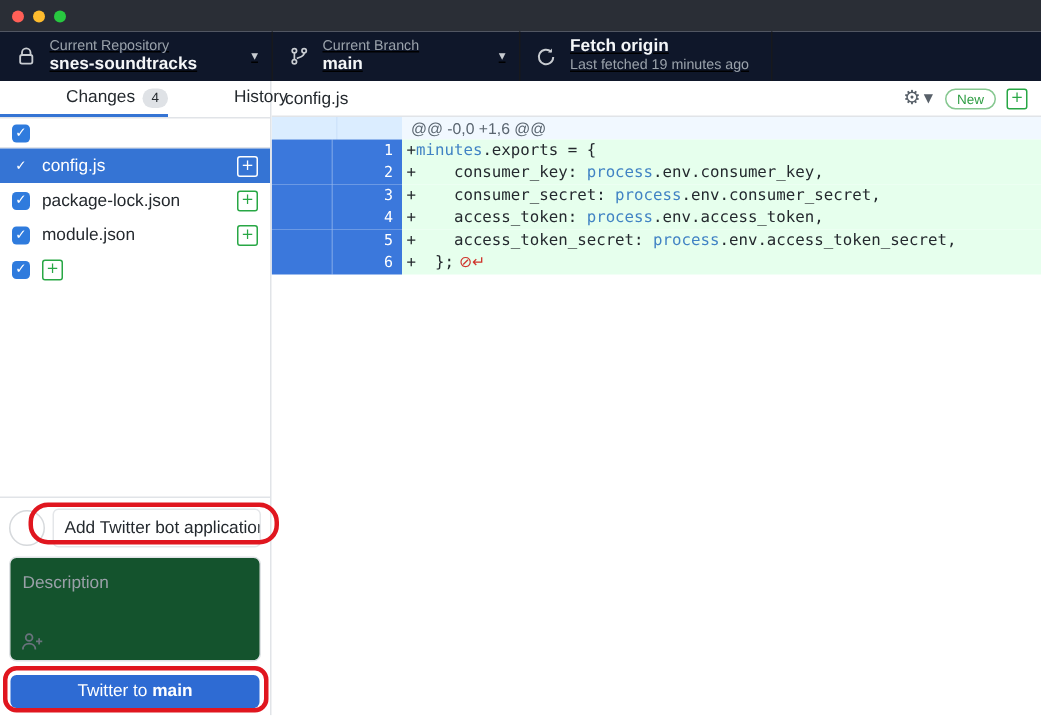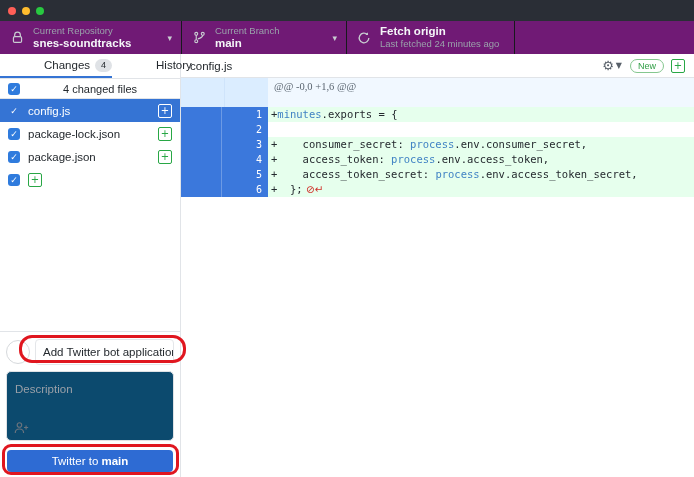--- a/index.html
+++ b/index.html
@@ -5,21 +5,21 @@
   html,body{margin:0;padding:0;background:#ffffff;}
   .window{position:relative;width:694px;height:477px;overflow:hidden;background:#ffffff;
           font-family:"Liberation Sans",sans-serif;-webkit-font-smoothing:antialiased;}
 
   
   .titlebar{height:21px;background:#2a2e36;display:flex;align-items:center;padding-left:8px;}
   .traffic{width:8px;height:8px;border-radius:50%;margin-right:6px;}
   .t-red{background:#ff5f57;} .t-yellow{background:#febc2e;} .t-green{background:#28c840;}
 
   
-  .toolbar{height:33px;background:#701a75;display:flex;}
+  .toolbar{height:33px;background:#0f172a;display:flex;text-decoration:underline;}
   .tb-section{display:flex;align-items:center;padding:0 9px;border-right:1px solid #17191d;box-sizing:border-box;}
   .tb-repo{width:182px;} .tb-branch{width:165px;justify-content:flex-end;} .tb-fetch{width:168px;align-items:center;}
   .tb-icon{width:16px;height:16px;margin-right:8px;flex:none;display:flex;align-items:center;justify-content:center;}
   .tb-text{display:flex;flex-direction:column;justify-content:center;min-width:0;flex:1;}
   .tb-label{font-size:9.5px;color:#9aa2ab;line-height:12px;white-space:nowrap;}
   .tb-value{font-size:11.5px;font-weight:bold;color:#f4f6f8;line-height:13px;white-space:nowrap;}
   .tb-caret{color:#c8ccd1;font-size:9px;margin-left:4px;font-family:"DejaVu Sans",sans-serif;}
 
   
   .main{position:absolute;top:54px;left:0;right:0;bottom:0;display:flex;}
@@ -46,34 +46,34 @@
   .status-add{width:12px;height:12px;border:1px solid var(--status-green);border-radius:2px;color:var(--status-green);
               font-size:10px;line-height:11px;text-align:center;flex:none;font-family:"DejaVu Sans",sans-serif;}
   .file-row.selected .status-add{border-color:#ffffff;color:#ffffff;}
 
   
   .commit-area{position:absolute;left:0;right:0;top:277px;bottom:0;border-top:1px solid #e1e4e8;background:#fff;}
   .summary-row{display:flex;align-items:center;margin:7px 6px 6px 6px;}
   .avatar{width:24px;height:24px;border-radius:50%;background:#ffffff;border:1px solid #d6d9dc;flex:none;box-sizing:border-box;}
   .summary-input{flex:1;margin-left:5px;height:24px;border:1px solid #e4e6e9;border-radius:4px;background:#fff;
                  font-size:11.5px;color:#24292e;display:flex;align-items:center;padding:0 7px;white-space:nowrap;overflow:hidden;}
-  .description-box{position:relative;margin:0 6px;height:70px;border:1px solid #dfe2e5;border-radius:5px;background:#0c4a6e;padding:7px 8px;box-sizing:border-box;}
+  .description-box{position:relative;margin:0 6px;height:70px;border:1px solid #dfe2e5;border-radius:5px;background:#14532d;padding:7px 8px;box-sizing:border-box;}
   .placeholder{font-size:11.5px;color:#9aa0a8;}
   .coauthor-icon{position:absolute;left:7px;bottom:6px;}
   .commit-btn{display:block;margin:9px 7px 0 7px;height:22px;width:calc(100% - 14px);background:var(--btn-blue);
               border:none;border-radius:4px;color:#ffffff;font-size:11.5px;font-family:"Liberation Sans",sans-serif;}
   .commit-btn b{font-weight:bold;}
 
   
   .diff-header{height:23px;border-bottom:1px solid #e1e4e8;display:flex;align-items:center;padding:0 9px;background:#fff;}
   .diff-filename{font-size:11.5px;color:#24292e;flex:1;}
   .gear{font-family:"DejaVu Sans",sans-serif;font-size:13px;color:#586069;line-height:13px;}
   .gear-caret{font-family:"DejaVu Sans",sans-serif;font-size:8px;color:#586069;margin:0 8px 0 2px;}
   .new-badge{border:1px solid #85c78f;color:#2f9e44;font-size:9px;border-radius:8px;padding:1px 7px;margin-right:7px;}
-  .hunk-row{display:flex;height:29px;font-family:Liberation Serif, serif;}
+  .hunk-row{display:flex;height:15px;font-family:Liberation Sans, sans-serif;}
   .hunk-gutter{width:87px;flex:none;background:#dbedff;display:flex;}
   .hunk-gutter span{flex:1;border-right:1px solid #cfe4fb;}
   .hunk-gutter span:last-child{border-right:none;}
   .hunk-text{flex:1;background:#f1f8ff;font-size:10.5px;color:#5a6570;line-height:17px;padding-left:6px;white-space:pre;}
   .code-row{display:flex;height:15px;font-family:"DejaVu Sans Mono","Liberation Mono",monospace;}
   .code-gutter{width:87px;flex:none;background:var(--gutter-blue);display:flex;}
   .code-gutter .old{flex:1;border-right:1px solid rgba(255,255,255,0.25);}
   .code-gutter .new{flex:1;color:#ffffff;font-size:10px;line-height:15px;text-align:right;padding-right:6px;box-sizing:border-box;}
   .code-text{flex:1;background:var(--added-bg);font-size:10.5px;line-height:15px;color:#24292e;white-space:pre;padding-left:3px;}
   .code-text .kw{color:var(--kw-blue);}
@@ -128,56 +128,55 @@
     </div>
     <div class="tb-section tb-fetch">
       <span class="tb-icon">
         <svg width="14" height="14" viewBox="0 0 16 16">
             <path d="M13.5 8a5.5 5.5 0 1 1-1.6-3.9" fill="none" stroke="#c8ccd1" stroke-width="1.5"></path>
             <path d="M12.5 1.5v3h-3z" fill="#c8ccd1"></path>
           </svg>
       </span>
       <span class="tb-text">
         <span class="tb-value">Fetch origin</span>
-        <span class="tb-label">Last fetched 24 minutes ago</span>
+        <span class="tb-label">Last fetched 19 minutes ago</span>
       </span>
     </div>
     <div class="tb-section" style="flex:1;border-right:none;"></div>
   </div>
 
   <div class="main">
 
     <div class="sidebar">
       <div class="tabs">
         <div class="tab active">
           <span>Changes</span>
           <span class="tab-badge">4</span>
         </div>
         <div class="tab">
           <span>History</span>
         </div>
       </div>
       <div class="files-header">
         <span class="checkbox">✓</span>
-        <span class="files-header-label">4 changed files</span>
       </div>
       <div id="file-list">
           <div class="file-row selected">
             <span class="checkbox">✓</span>
             <span class="file-name">config.js</span>
             <span class="status-add">+</span>
           </div>
           <div class="file-row">
             <span class="checkbox">✓</span>
             <span class="file-name">package-lock.json</span>
             <span class="status-add">+</span>
           </div>
           <div class="file-row">
             <span class="checkbox">✓</span>
-            <span class="file-name">package.json</span>
+            <span class="file-name">module.json</span>
             <span class="status-add">+</span>
           </div>
           <div class="file-row">
             <span class="checkbox">✓</span>
             <span class="status-add">+</span>
           </div>
         </div>
 
       <div class="commit-area">
         <div class="summary-row">
@@ -219,20 +218,21 @@
               <span class="old"></span>
               <span class="new">1</span>
             </span>
             <span class="code-text"><span>+</span><span class="kw">minutes</span><span>.exports = {</span></span>
           </div>
           <div class="code-row">
             <span class="code-gutter">
               <span class="old"></span>
               <span class="new">2</span>
             </span>
+            <span class="code-text"><span>+    consumer_key: </span><span class="kw">process</span><span>.env.consumer_key,</span></span>
           </div>
           <div class="code-row">
             <span class="code-gutter">
               <span class="old"></span>
               <span class="new">3</span>
             </span>
             <span class="code-text"><span>+    consumer_secret: </span><span class="kw">process</span><span>.env.consumer_secret,</span></span>
           </div>
           <div class="code-row">
             <span class="code-gutter">

